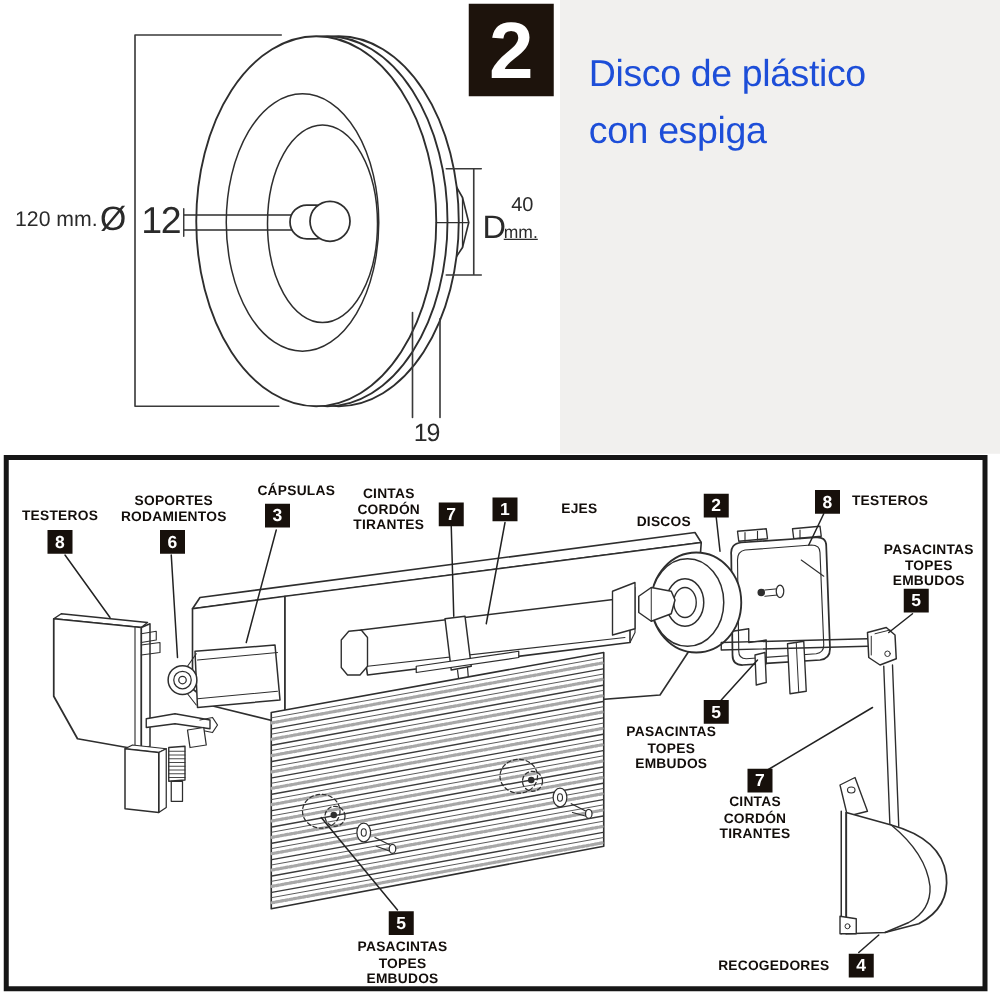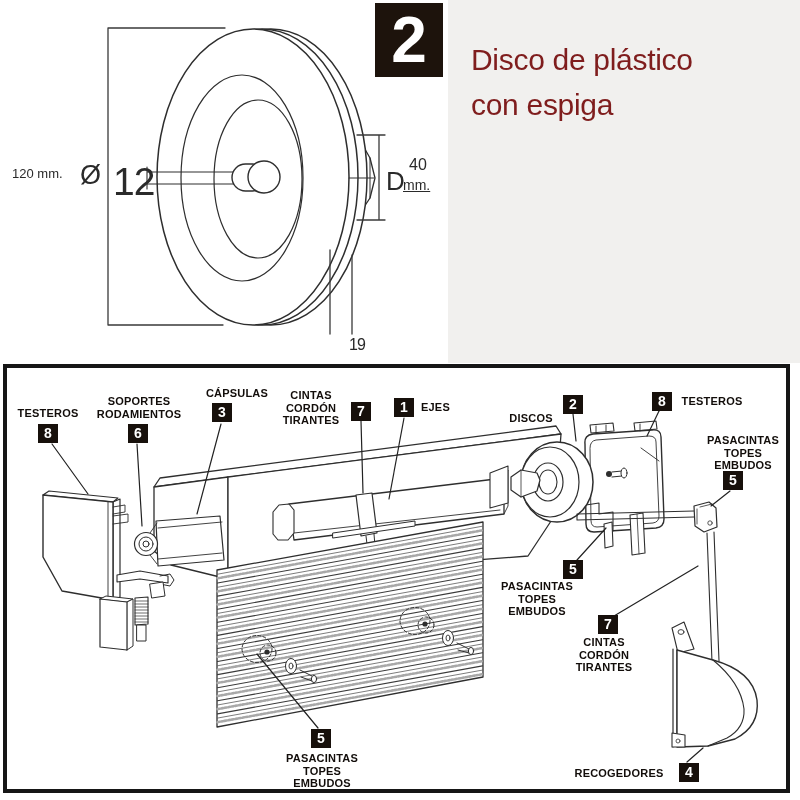--- a/index.html
+++ b/index.html
@@ -3,25 +3,25 @@
 <meta charset="utf-8">
 <style>
   html,body{margin:0;padding:0;background:#ffffff;width:800px;height:800px;overflow:hidden;}
   .page{position:relative;width:800px;height:800px;font-family:"Liberation Sans",sans-serif;color:#1d1d1d;}
   .bg-right{position:absolute;left:448px;top:0;width:352px;height:363px;background:#f1f0ee;}
   .panel{position:absolute;left:3px;top:364px;width:787px;height:429px;background:#ffffff;border:4px solid #161616;box-sizing:border-box;}
   svg.art{position:absolute;left:0;top:0;width:800px;height:800px;}
   
   .num-box{position:absolute;left:375px;top:3px;width:68px;height:74px;background:#1d130c;display:flex;align-items:center;justify-content:center;}
   .num-box span{color:#ffffff;font-weight:bold;font-size:64px;line-height:74px;}
-  .desc{position:absolute;left:471px;top:38px;font-size:30px;line-height:44.5px;letter-spacing:-0.3px;color:#7f1d1d;white-space:nowrap;}
+  .desc{position:absolute;left:471px;top:38px;font-size:30px;line-height:44.5px;letter-spacing:-0.3px;color:#1d4ed8;white-space:nowrap;}
   .dim{position:absolute;color:#2a2a2a;white-space:nowrap;}
   
   .lbl{position:absolute;transform:translateX(-50%);font-weight:bold;font-size:11px;line-height:12.5px;letter-spacing:0.2px;text-align:center;color:#120d0a;white-space:nowrap;}
-  .lbl-left{transform:none;text-align:right;}
+  .lbl-left{transform:none;text-align:right;margin-left:28px;}
   .bdg{position:absolute;transform:translateX(-50%);width:20px;height:19px;background:#17100b;color:#ffffff;font-weight:bold;font-size:14px;line-height:19px;text-align:center;}
 </style>
 </head>
 <body>
 
 <div class="page">
 
   <div class="bg-right"></div>
   <div class="panel"></div>
 
@@ -196,27 +196,27 @@
         <path d="M659 411 L647 436"></path>
         <path d="M730 491 L711 506"></path>
         <path d="M577 560 L606 528"></path>
         <path d="M614 616 L698 566"></path>
         <path d="M318 728 L257 654"></path>
         <path d="M687 762 L703 748"></path>
       </g>
     </g>
   </svg>
 
-  <div class="dim" style="left:12px;top:166px;font-size:13px;">120 mm.</div>
+  <div class="dim" style="left:12px;top:166px;font-size:17px;">120 mm.</div>
   <div class="dim" style="left:80px;top:160px;font-size:27px;">Ø</div>
-  <div class="dim" style="left:113px;top:160px;font-size:39px;letter-spacing:-1px;">12</div>
+  <div class="dim" style="left:113px;top:160px;font-size:30px;letter-spacing:-1px;">12</div>
   <div class="dim" style="left:386px;top:166px;font-size:26px;">D</div>
   <div class="dim" style="left:409px;top:156px;font-size:16px;">40</div>
   <div class="dim" style="left:403px;top:177px;font-size:14px;text-decoration:underline;">mm.</div>
-  <div class="dim" style="left:349px;top:336px;font-size:16px;letter-spacing:-1px;">19</div>
+  <div class="dim" style="left:331px;top:336px;font-size:20px;letter-spacing:-1px;">19</div>
 
   <div class="num-box">
     <span>2</span>
   </div>
 
   <div class="desc">
     <div>Disco de plástico</div>
     <div>con espiga</div>
   </div>
 

